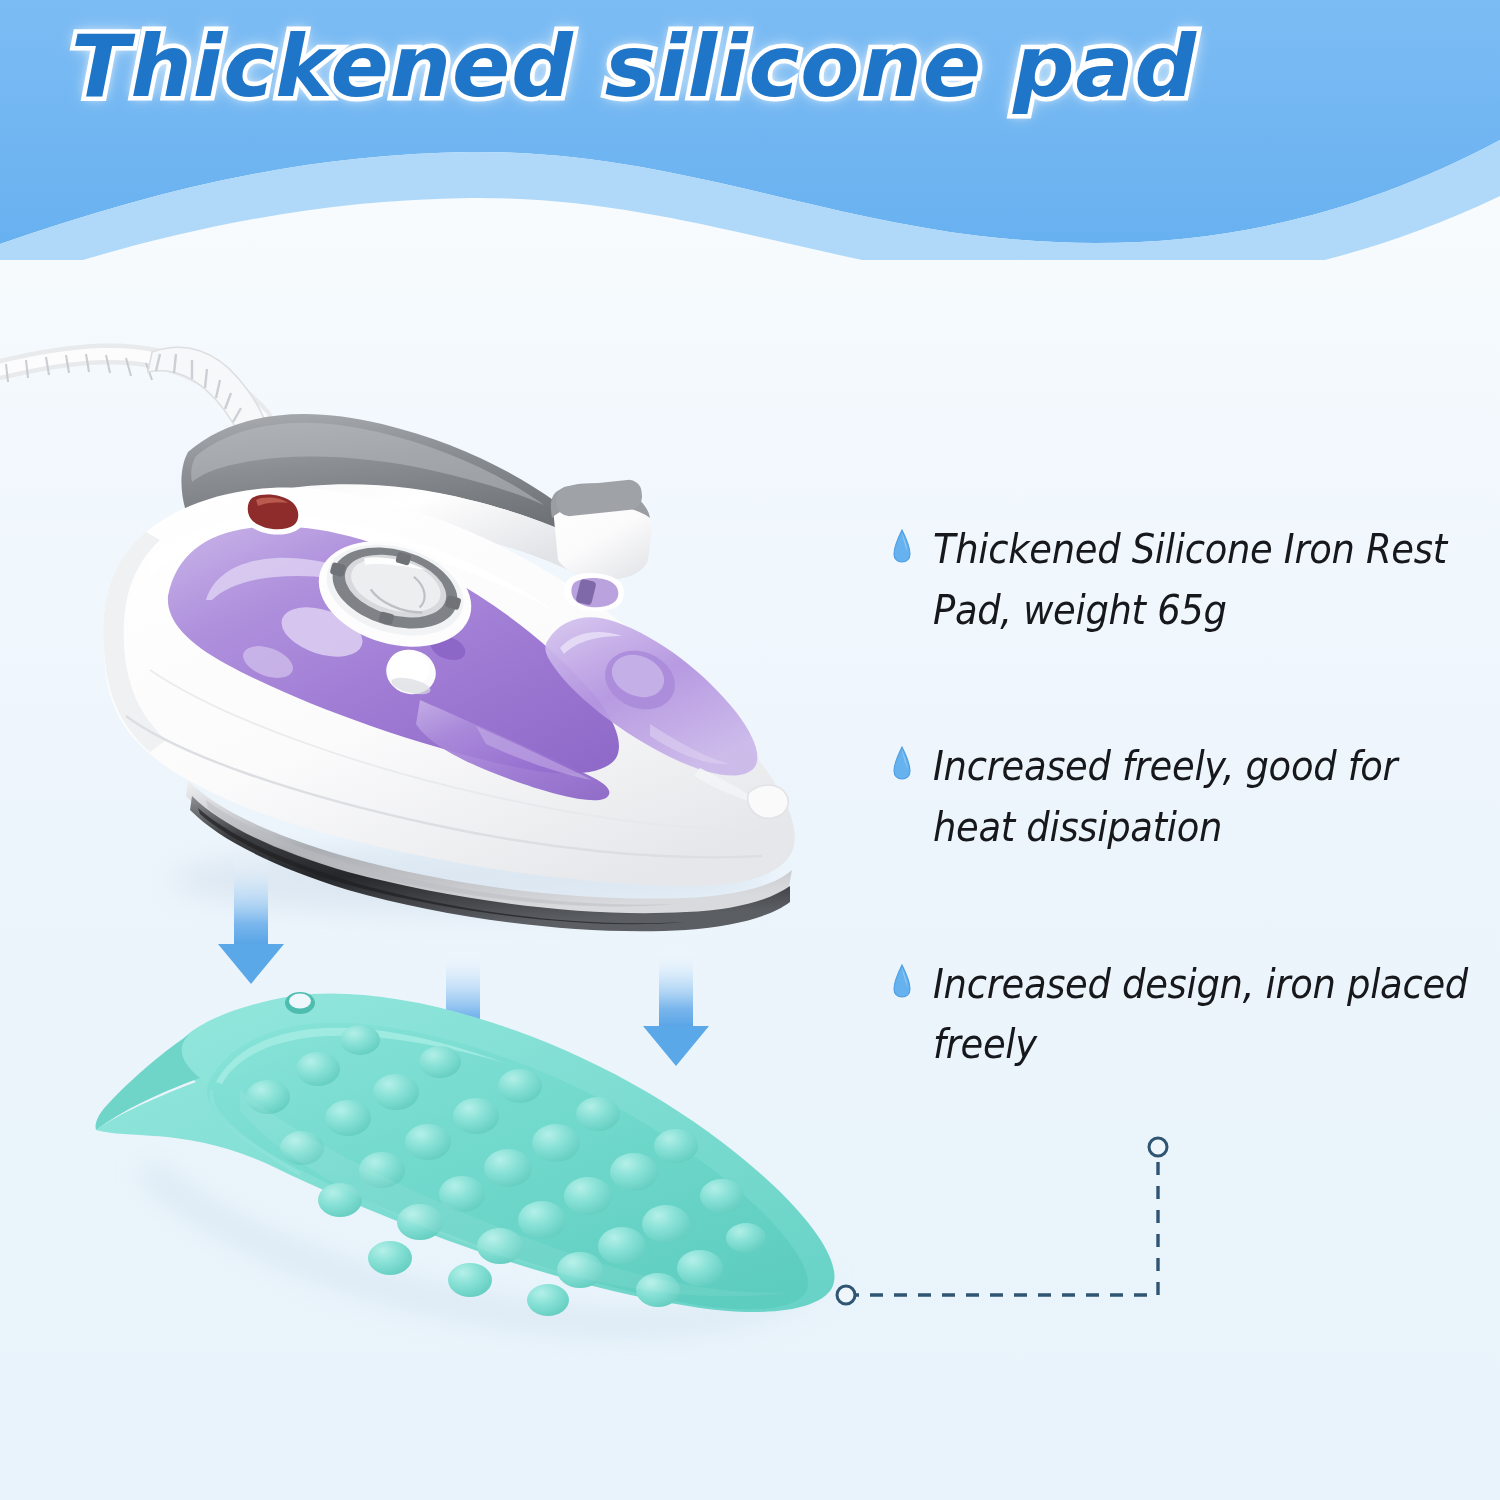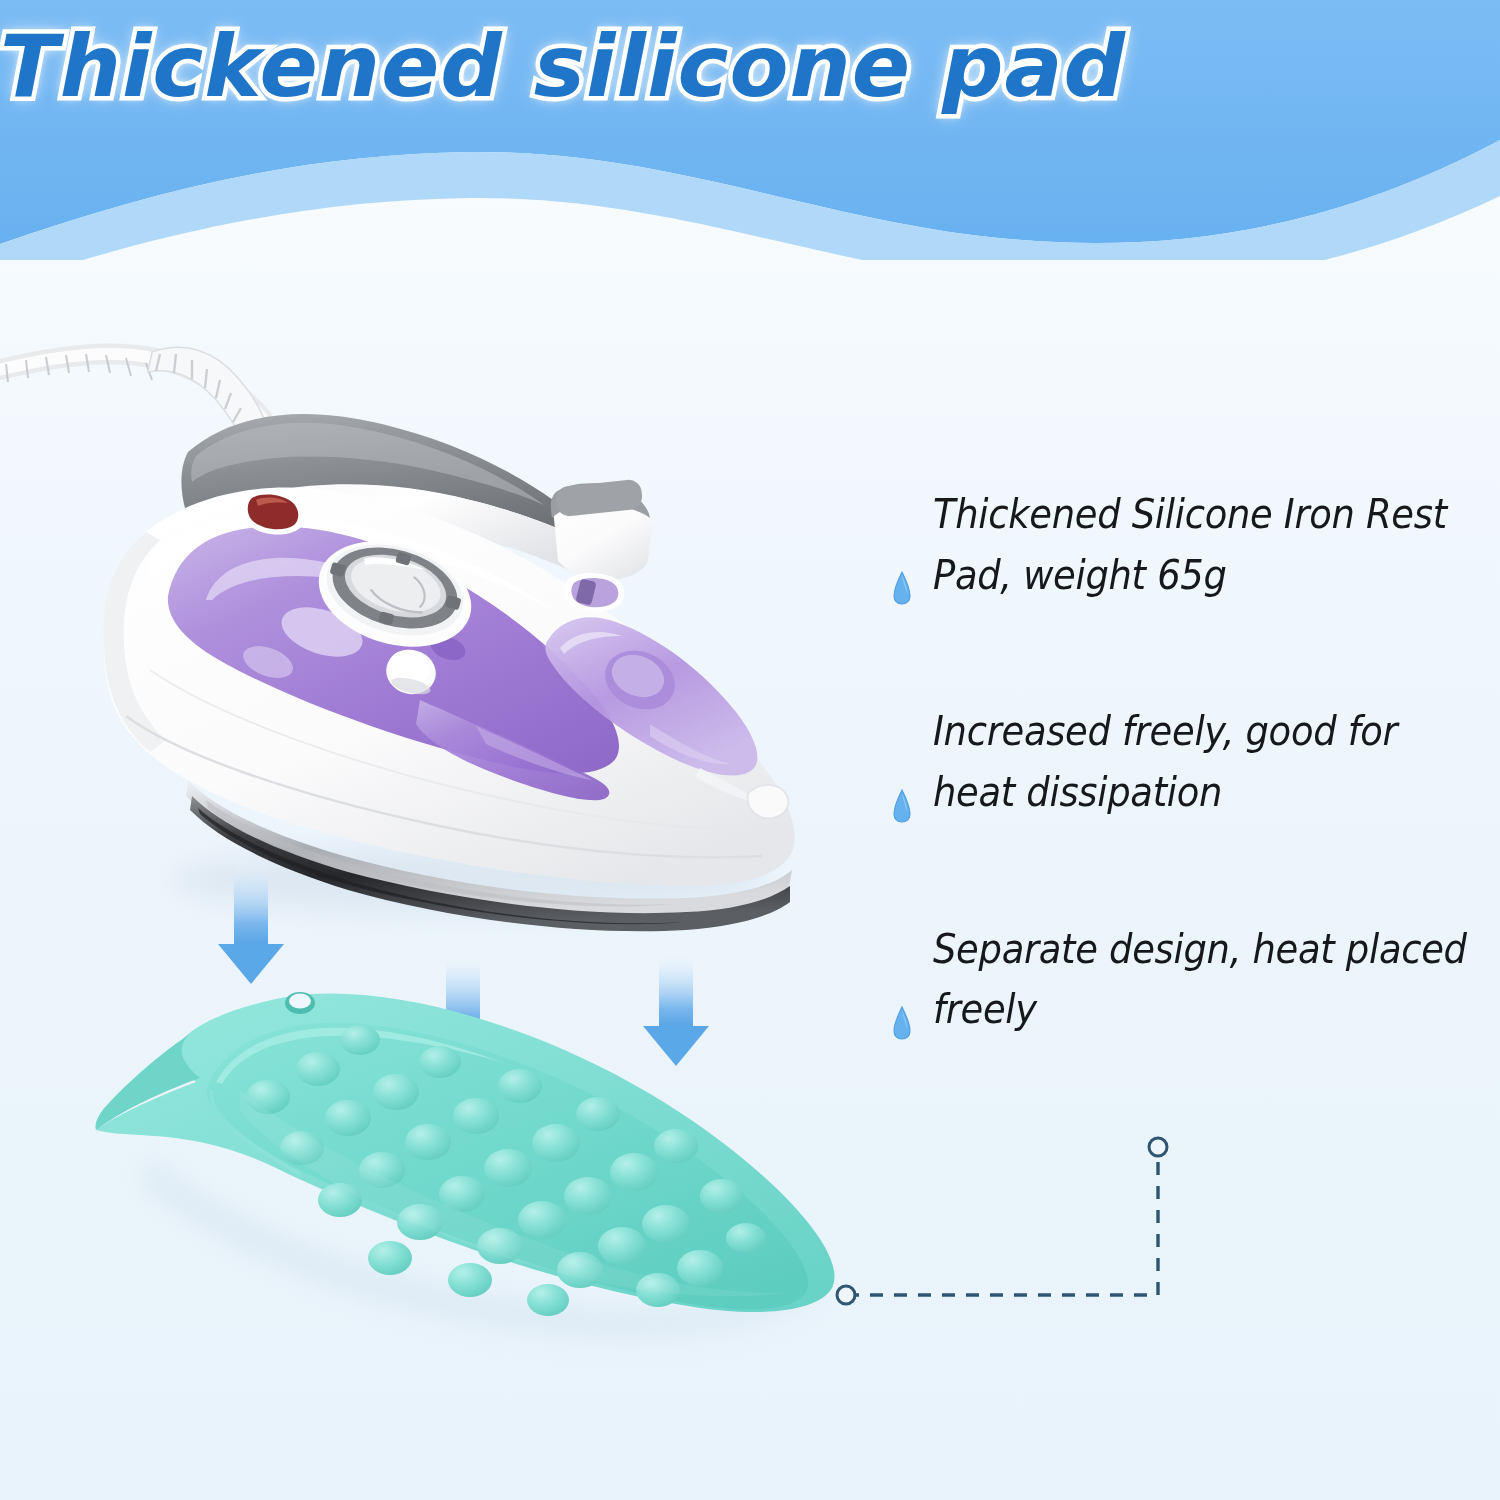--- a/index.html
+++ b/index.html
@@ -33,21 +33,21 @@
     height: 260px;
     overflow: hidden;
   }
   #banner svg { display: block; }
 
   #title {
     position: absolute;
     left: 0;
     top: 16px;
     width: 1268px;
-    text-align: left;
+    text-align: center;
     font-family: "DejaVu Sans", sans-serif;
     font-size: 86px;
     font-weight: bold;
     font-style: italic;
     letter-spacing: 1px;
     color: #1f76c8;
     -webkit-text-stroke: 9px #ffffff;
     paint-order: stroke fill;
     text-shadow:
        0 0 10px rgba(255,255,255,.95),
@@ -58,22 +58,23 @@
 
   
   #features {
     position: absolute;
     left: 893px;
     top: 484px;
     width: 590px;
   }
   .feature {
     display: flex;
-    align-items: flex-end;
+    align-items: flex-start;
     margin-bottom: 96px;
+    margin-top: 35px;
   }
   .feature:last-child { margin-bottom: 0; }
   .bullet {
     flex: 0 0 auto;
     width: 18px;
     height: 34px;
     margin-top: 10px;
     margin-right: 22px;
   }
   .bullet svg { display: block; }
@@ -525,18 +526,18 @@
       <span class="ftext">Increased freely, good for heat dissipation</span>
     </div>
 
     <div class="feature">
       <span class="bullet">
         <svg width="18" height="34" viewBox="0 0 18 34">
           <path d="M9 1 C13 9 17 19 17 25 C17 30 13.5 33 9 33 C4.5 33 1 30 1 25 C1 19 5 9 9 1 Z" fill="#66b2ee" stroke="#4c9ee4" stroke-width="1.1"></path>
           <path d="M9 4 C11.5 10 14 18 14.5 23 C12 17 10 10 9 4 Z" fill="#9fd1f6" opacity="0.8"></path>
         </svg>
       </span>
-      <span class="ftext">Separate design, heat placed freely</span>
+      <span class="ftext">Increased design, iron placed freely</span>
     </div>
 
   </div>
 
 </div>
 
 </body></html>

